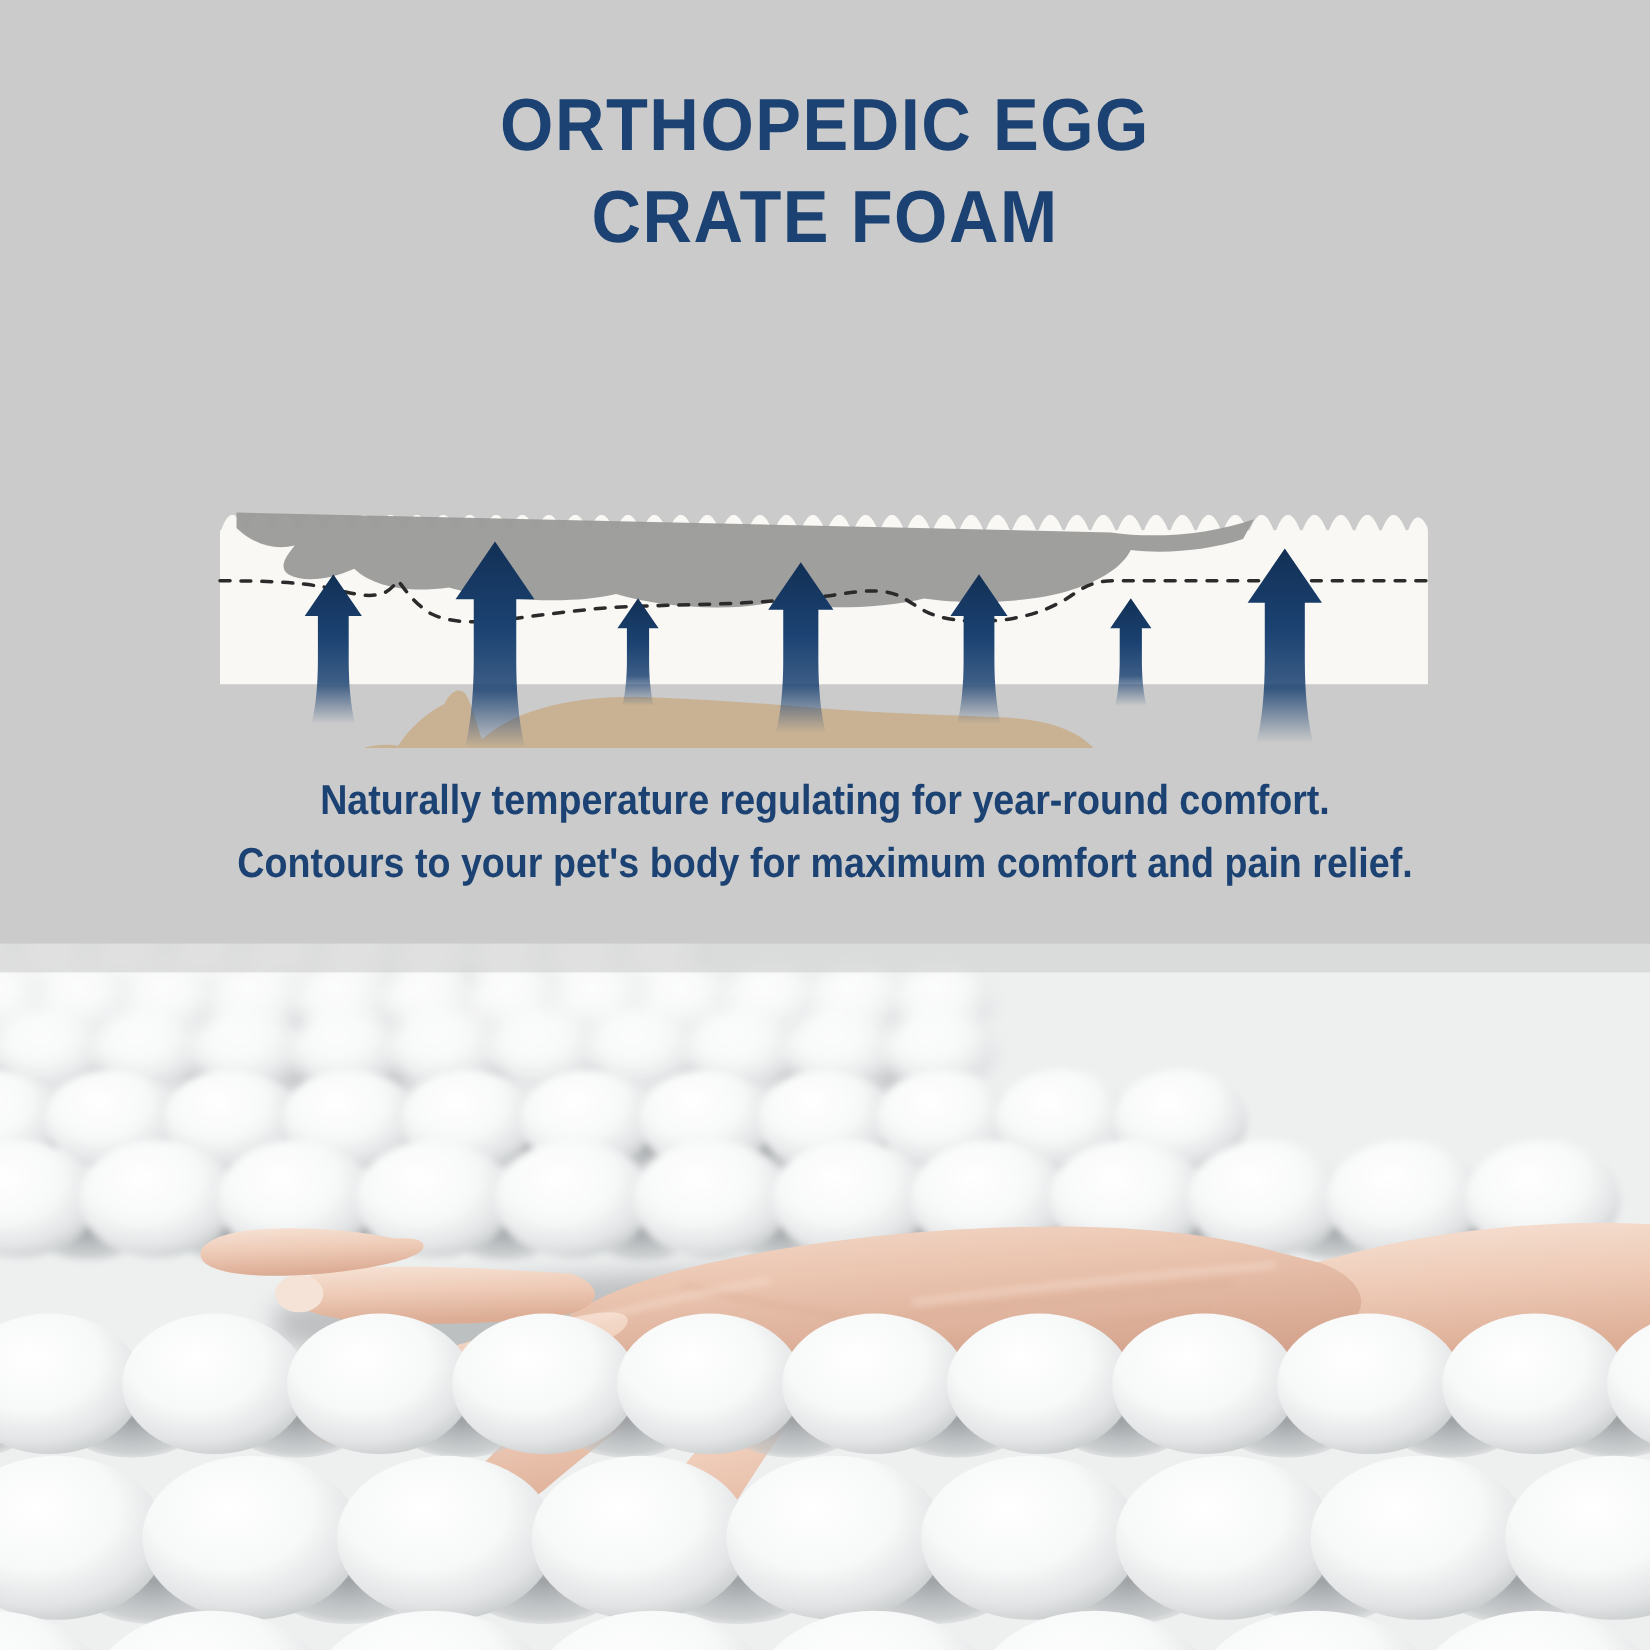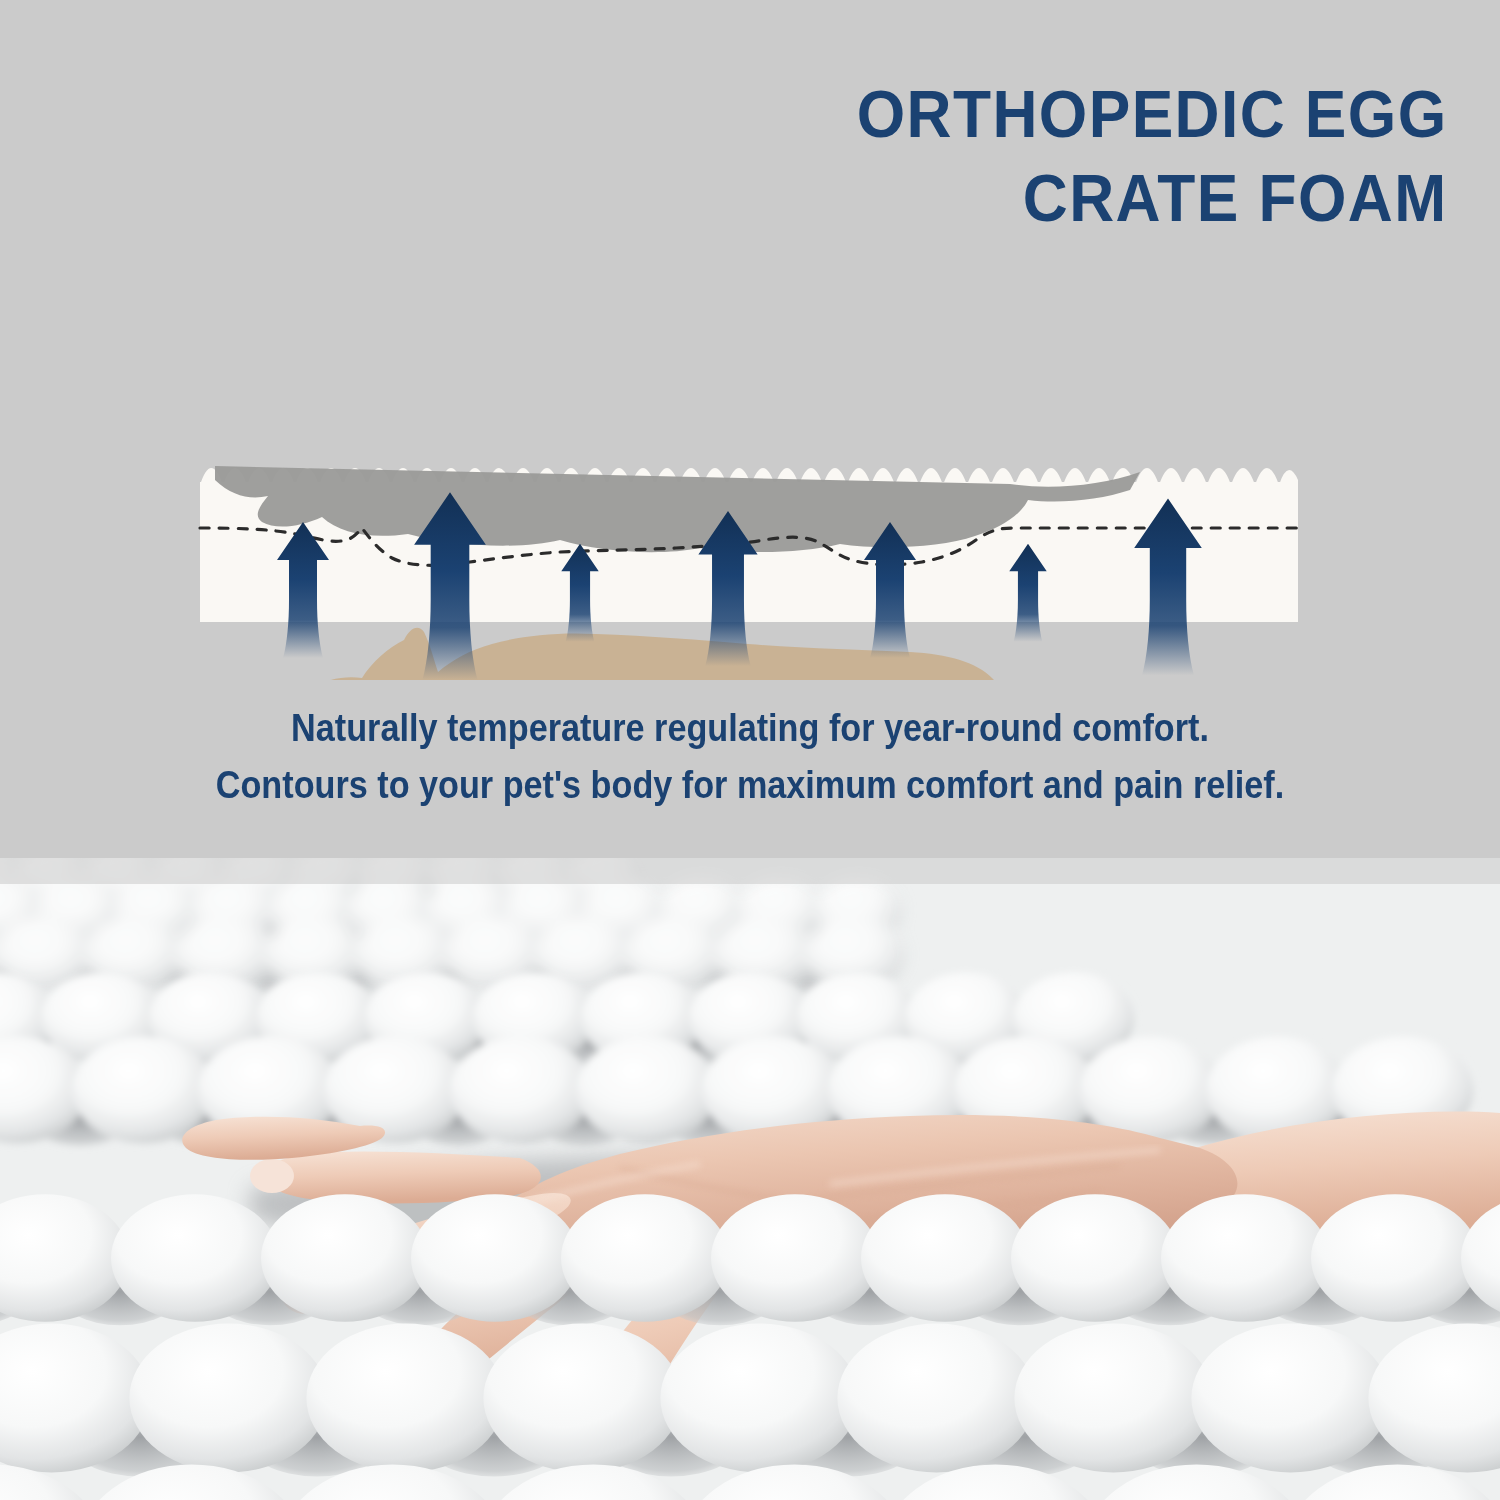--- a/index.html
+++ b/index.html
@@ -13,21 +13,21 @@
 
   
   #top-panel{
     position:absolute; left:0; top:0; width:1500px; height:858px;
     background:#cbcbcb;
   }
 
   
   #title-block{
     position:absolute; left:0; top:72px; width:1500px;
-    text-align:right;
+    text-align:center;
   }
   .title-line{
     display:block;
     color:#1b4272;
     font-weight:700;
     font-size:67px;
     line-height:84px;
     letter-spacing:1.5px;
     font-family:"Liberation Sans", sans-serif;
     transform:scaleX(0.93);

